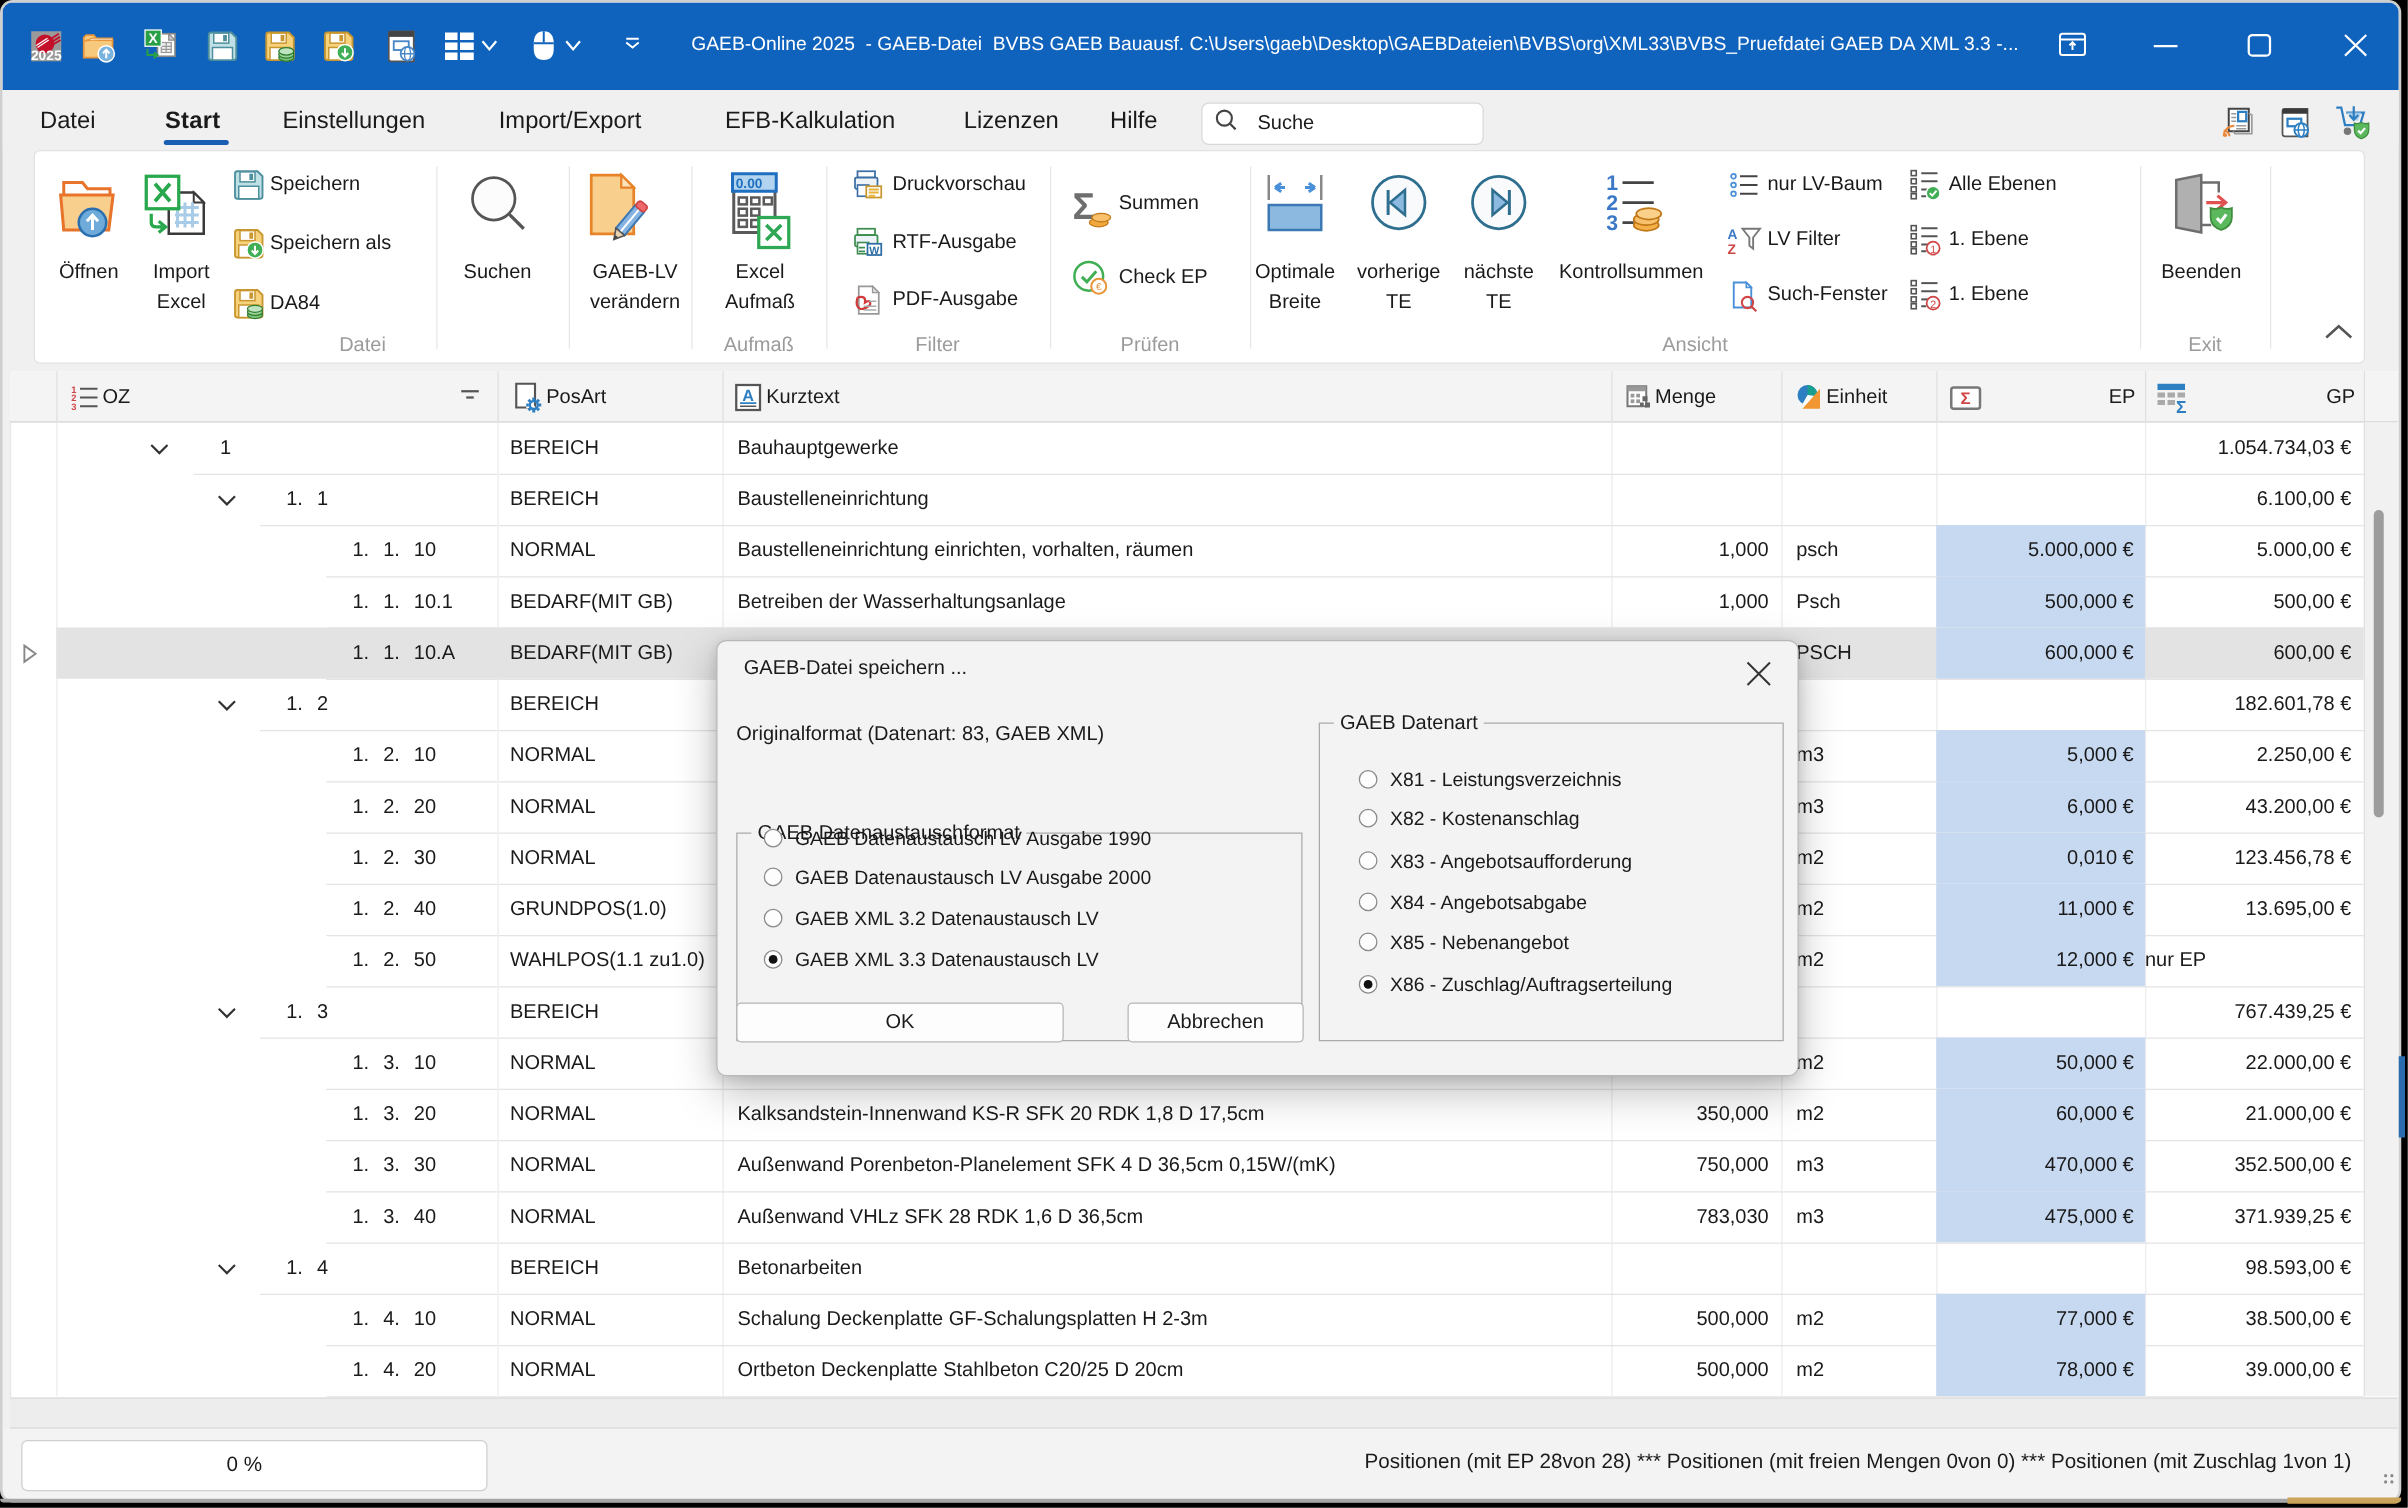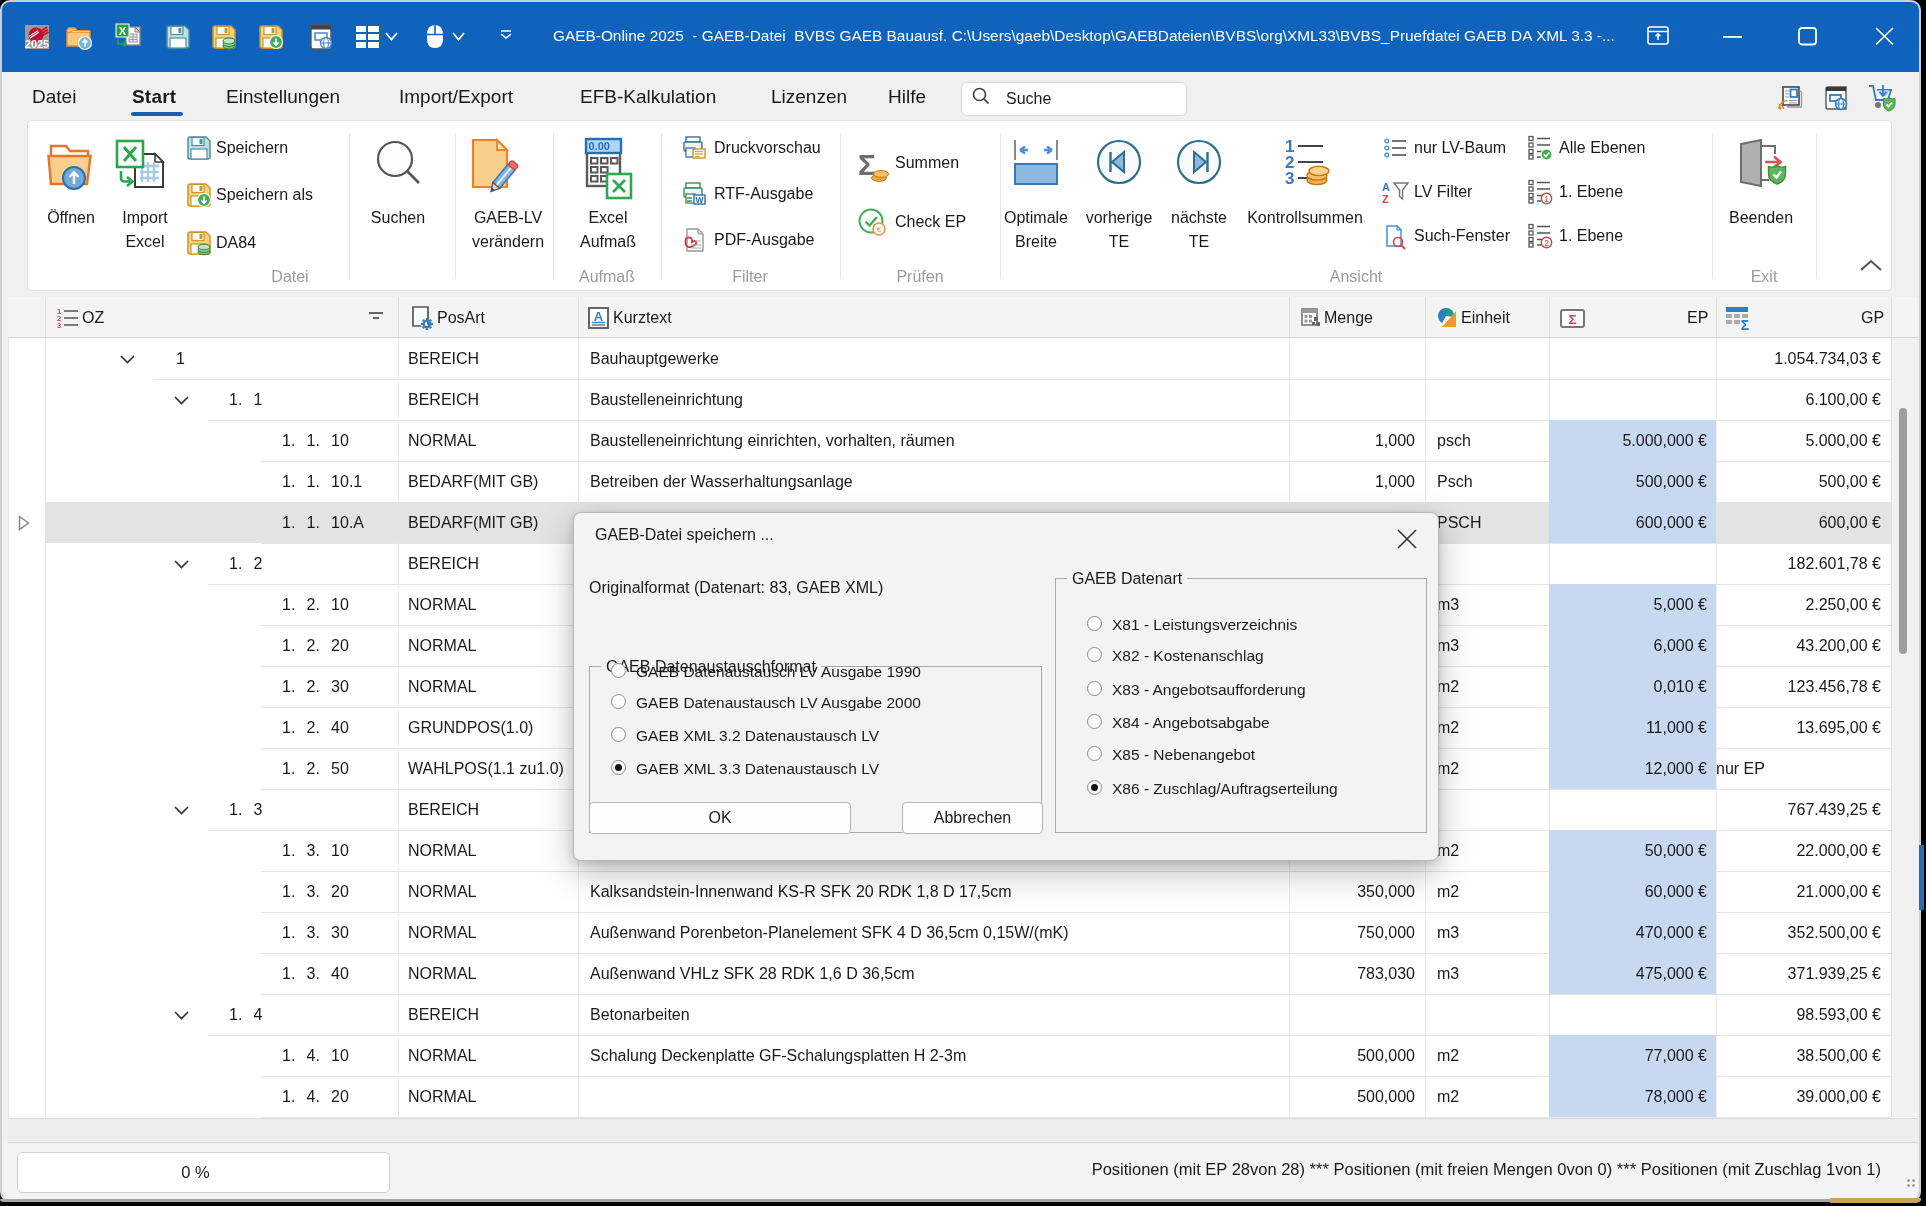--- a/index.html
+++ b/index.html
@@ -750,20 +750,21 @@
 <div class="cell" style="left:590px;top:1035px;width:697px;">Schalung Deckenplatte GF-Schalungsplatten H 2-3m</div>
 <div class="cell" style="left:1289px;top:1035px;width:126px;text-align:right;">500,000</div>
 <div class="cell" style="left:1437px;top:1035px;width:110px;">m2</div>
 <div class="cell" style="left:1550px;top:1035px;width:157px;text-align:right;">77,000 €</div>
 <div class="cell" style="left:1716px;top:1035px;width:165px;text-align:right;">38.500,00 €</div>
 <div class="abs" style="left:1549px;top:1076px;width:167px;height:41px;background:#c7d9f1;"></div>
 <div class="abs" style="left:261px;top:1117px;width:137px;height:1px;background:#e4e4e4;"></div>
 <div class="abs" style="left:399px;top:1117px;width:1492px;height:1px;background:#e4e4e4;"></div>
 <div class="cell" style="left:282px;top:1076px;">1.  4.  20</div>
 <div class="cell" style="left:408px;top:1076px;width:168px;">NORMAL</div>
+<div class="cell" style="left:590px;top:1076px;width:697px;">Ortbeton Deckenplatte Stahlbeton C20/25 D 20cm</div>
 <div class="cell" style="left:1289px;top:1076px;width:126px;text-align:right;">500,000</div>
 <div class="cell" style="left:1437px;top:1076px;width:110px;">m2</div>
 <div class="cell" style="left:1550px;top:1076px;width:157px;text-align:right;">78,000 €</div>
 <div class="cell" style="left:1716px;top:1076px;width:165px;text-align:right;">39.000,00 €</div>
 <div class="abs" style="left:1891px;top:338px;width:27px;height:779px;background:#f1f1f1;border-left:1px solid #e0e0e0;"></div>
 <div class="abs" style="left:1899px;top:408px;width:8px;height:246px;background:#9d9d9d;border-radius:4px;"></div>
 <div class="abs" style="left:8px;top:1118px;width:1910px;height:25px;background:#ededed;border-top:1px solid #dcdcdc;border-bottom:1px solid #d6d6d6;"></div>
 <div id="statusbar">
 <div id="progressbox">0 %</div>
 <div id="stattext">Positionen (mit EP 28von 28) *** Positionen (mit freien Mengen 0von 0) *** Positionen (mit Zuschlag 1von 1)</div>

